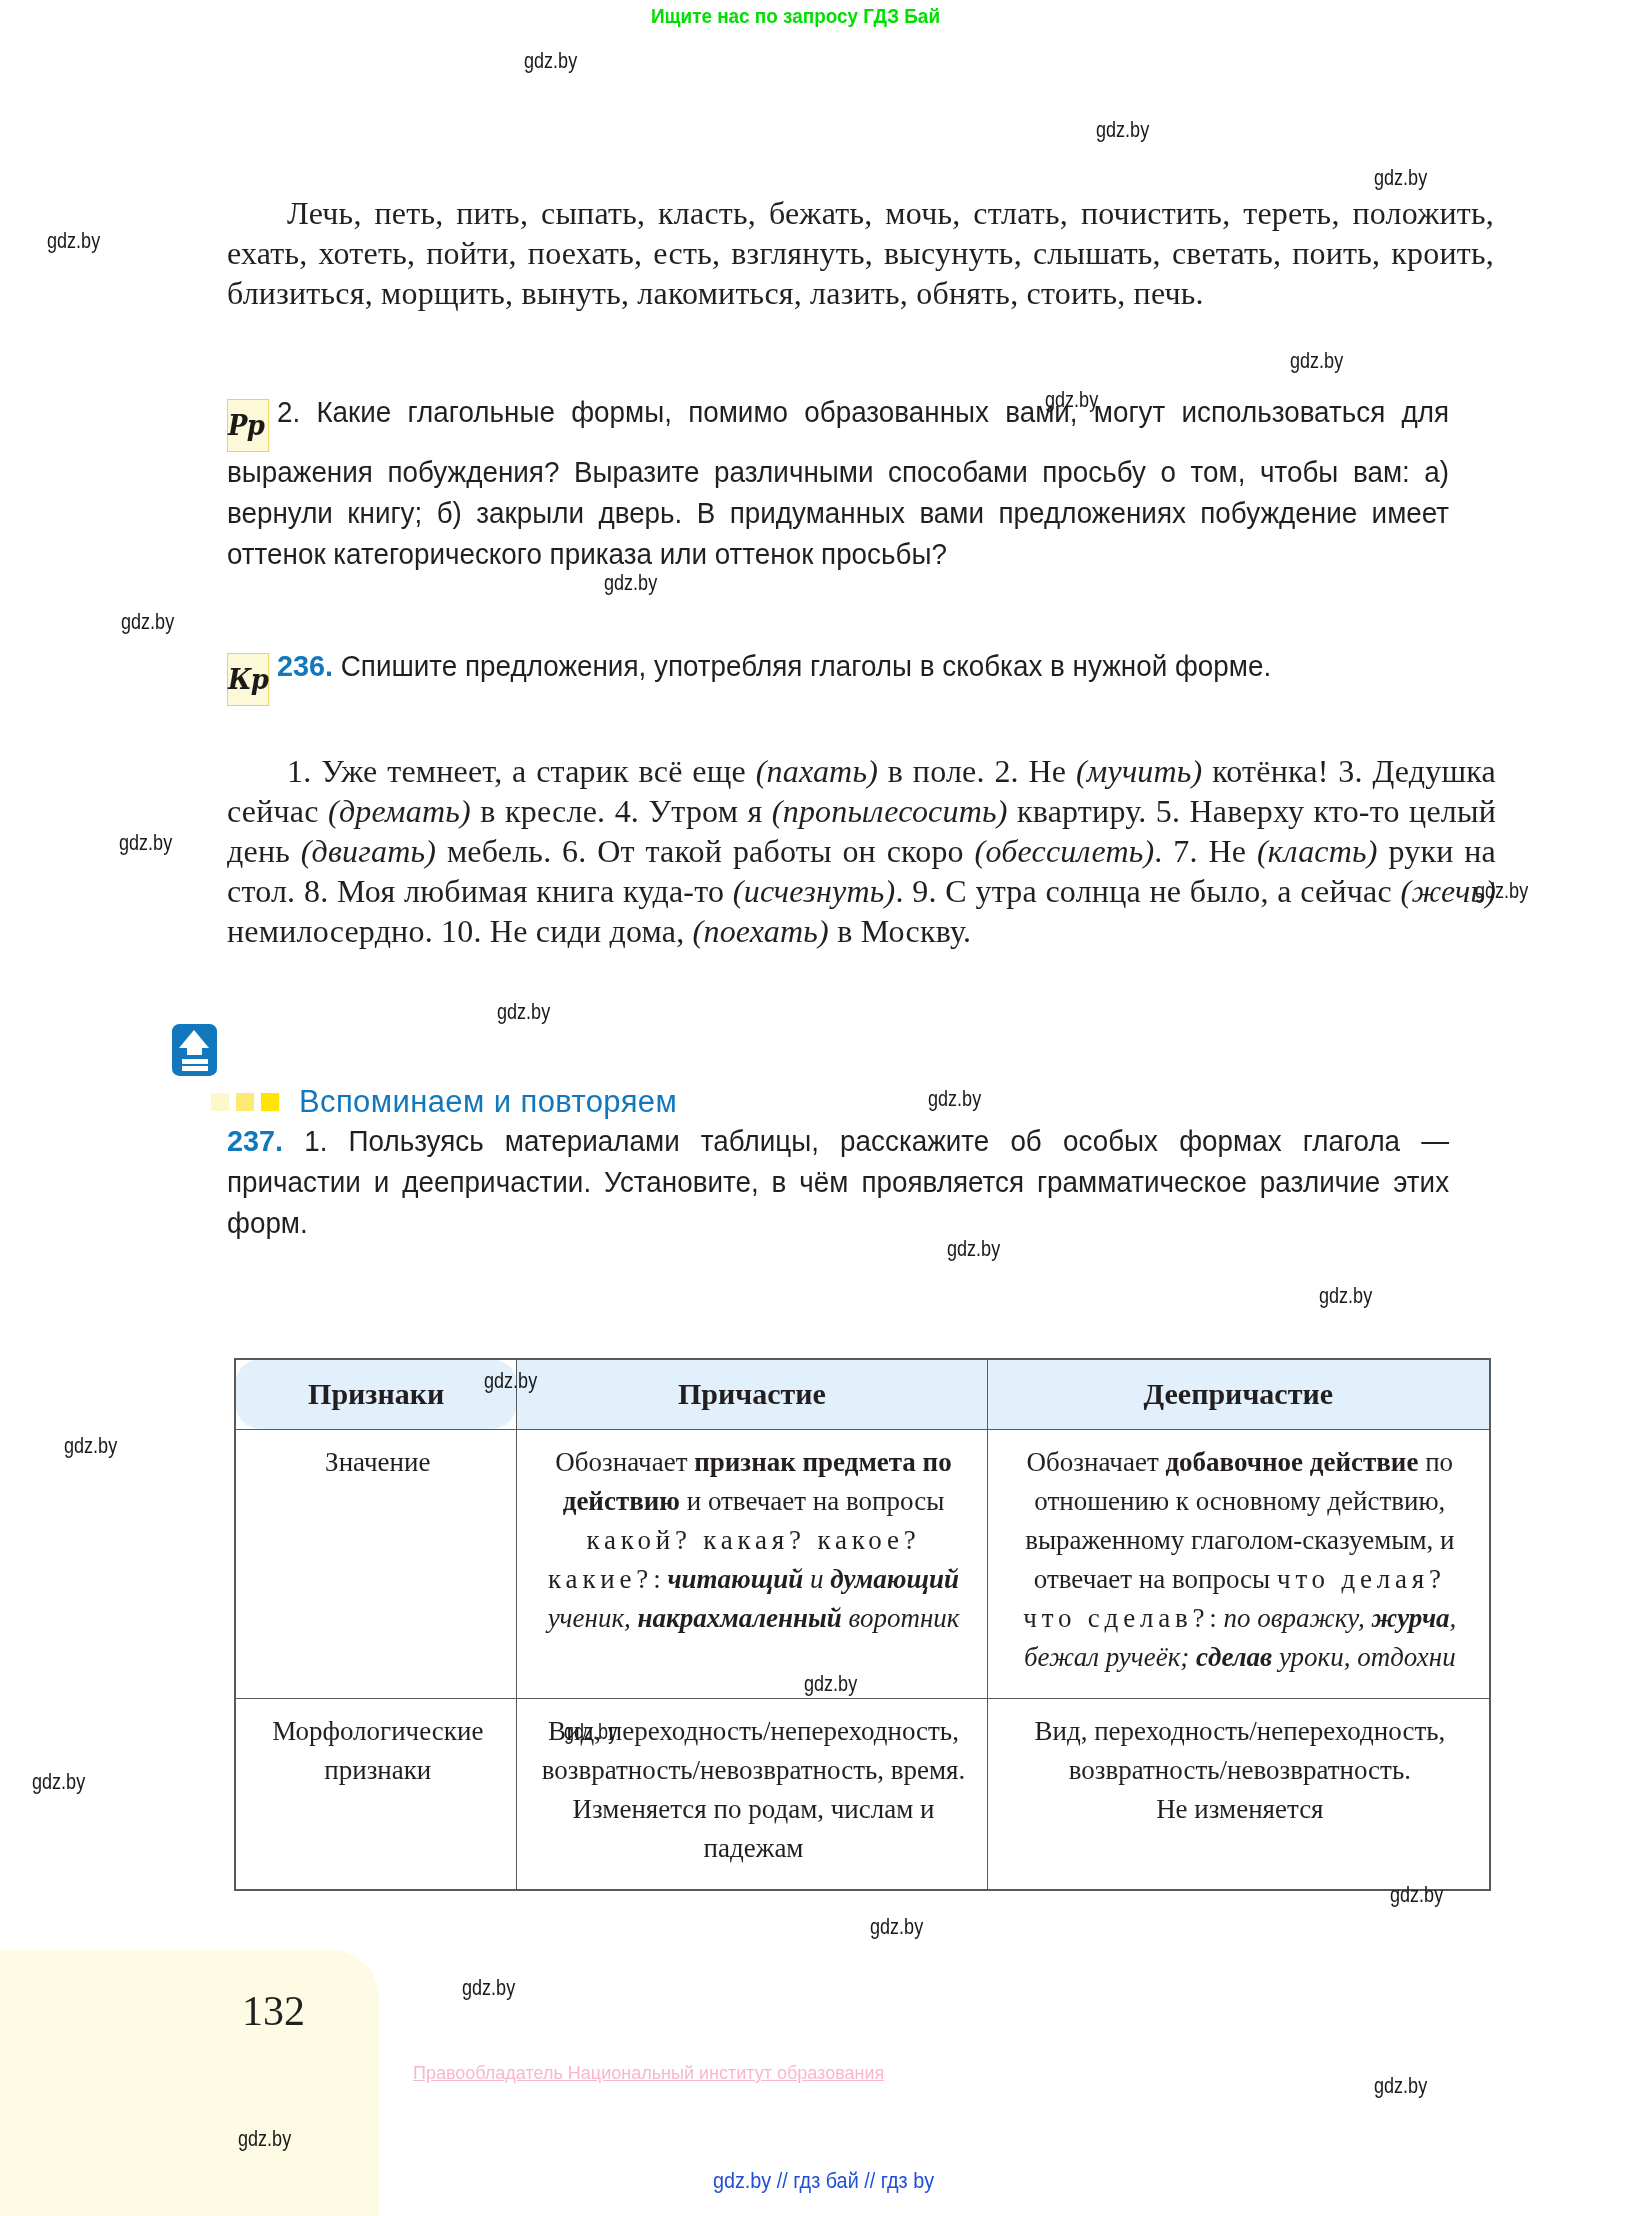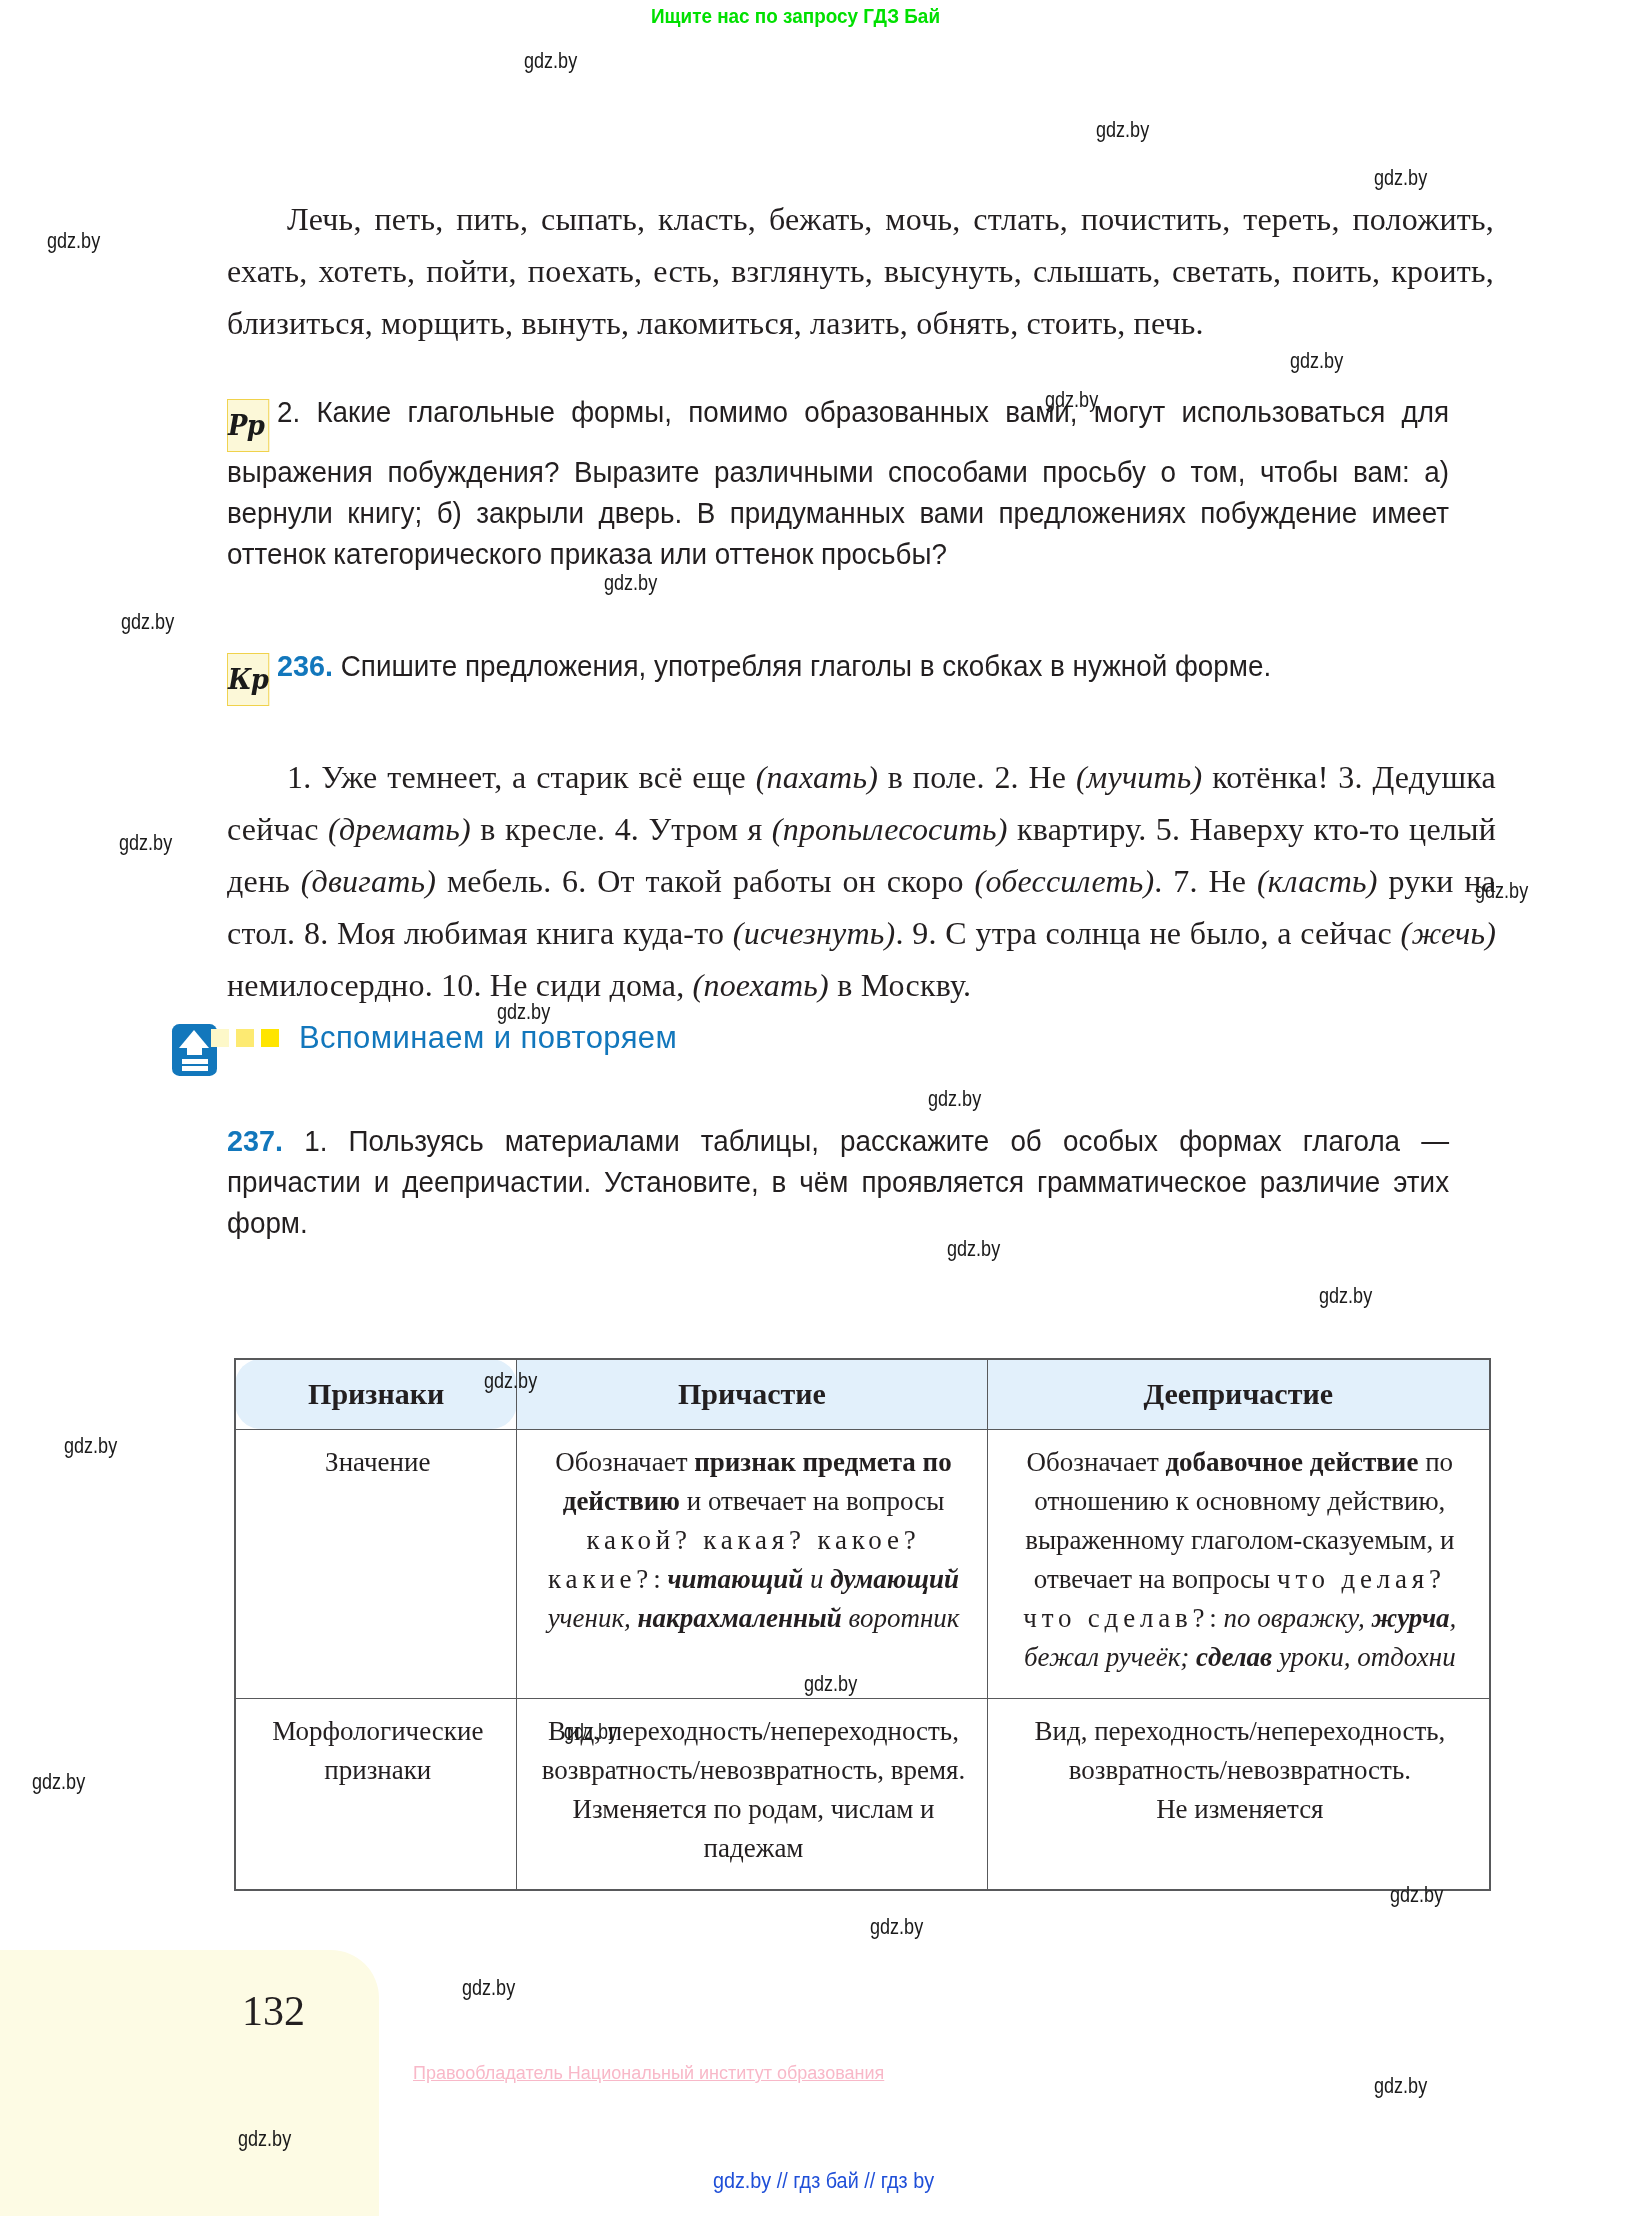--- a/index.html
+++ b/index.html
@@ -53,21 +53,21 @@
   .col {
     position: absolute;
     left: 227px;
     width: 1267px;
   }
 
   
   .serif-block {
     font-family: "Liberation Serif", serif;
     font-size: 32px;
-    line-height: 52px;
+    line-height: 40px;
     color: #231f20;
     text-align: justify;
     text-align-last: left;
     letter-spacing: 0.2px;
   }
   .serif-block .ind { display:inline-block; width: 60px; }
   .serif-block i { font-style: italic; }
 
   
   .sans-block {
@@ -262,21 +262,21 @@
     <span class="ind"></span><span id="s236">1. Уже темнеет, а старик всё еще <i>(пахать)</i> в поле. 2. Не <i>(мучить)</i> котёнка! 3. Дедушка сейчас <i>(дремать)</i> в кресле. 4. Утром я <i>(пропылесосить)</i> квартиру. 5. Наверху кто-то целый день <i>(двигать)</i> мебель. 6. От такой работы он скоро <i>(обессилеть)</i>. 7. Не <i>(класть)</i> руки на стол. 8. Моя любимая книга куда-то <i>(исчезнуть)</i>. 9. С утра солнца не было, а сейчас <i>(жечь)</i> немилосердно. 10. Не сиди дома, <i>(поехать)</i> в Москву.</span>
   </div>
 
   <div class="up-icon" style="left:172px; top:1024px;">
     <div class="arrow"></div>
       <div class="stem"></div>
       <div class="bar1"></div>
       <div class="bar2"></div>
   </div>
 
-  <div class="sect-head" style="left:211px; top:1020px;align-items:center;">
+  <div class="sect-head" style="left:211px; top:1084px;align-items:center;">
     <div class="sq" style="background:#fdf8c9;"></div>
     <div class="sq" style="background:#fdea72;"></div>
     <div class="sq" style="background:#ffe500;"></div>
     <div class="sect-title">Вспоминаем и повторяем</div>
   </div>
 
   <div class="col sans-block" style="top:1120px; width:1273px;">
     <span class="ind" style="width:40px;"></span><span class="ex-num">237.</span>
     <span>1. Пользуясь материалами таблицы, расскажите об особых формах глагола — причастии и деепричастии. Установите, в чём проявляется грамматическое различие этих форм.</span>
   </div>

